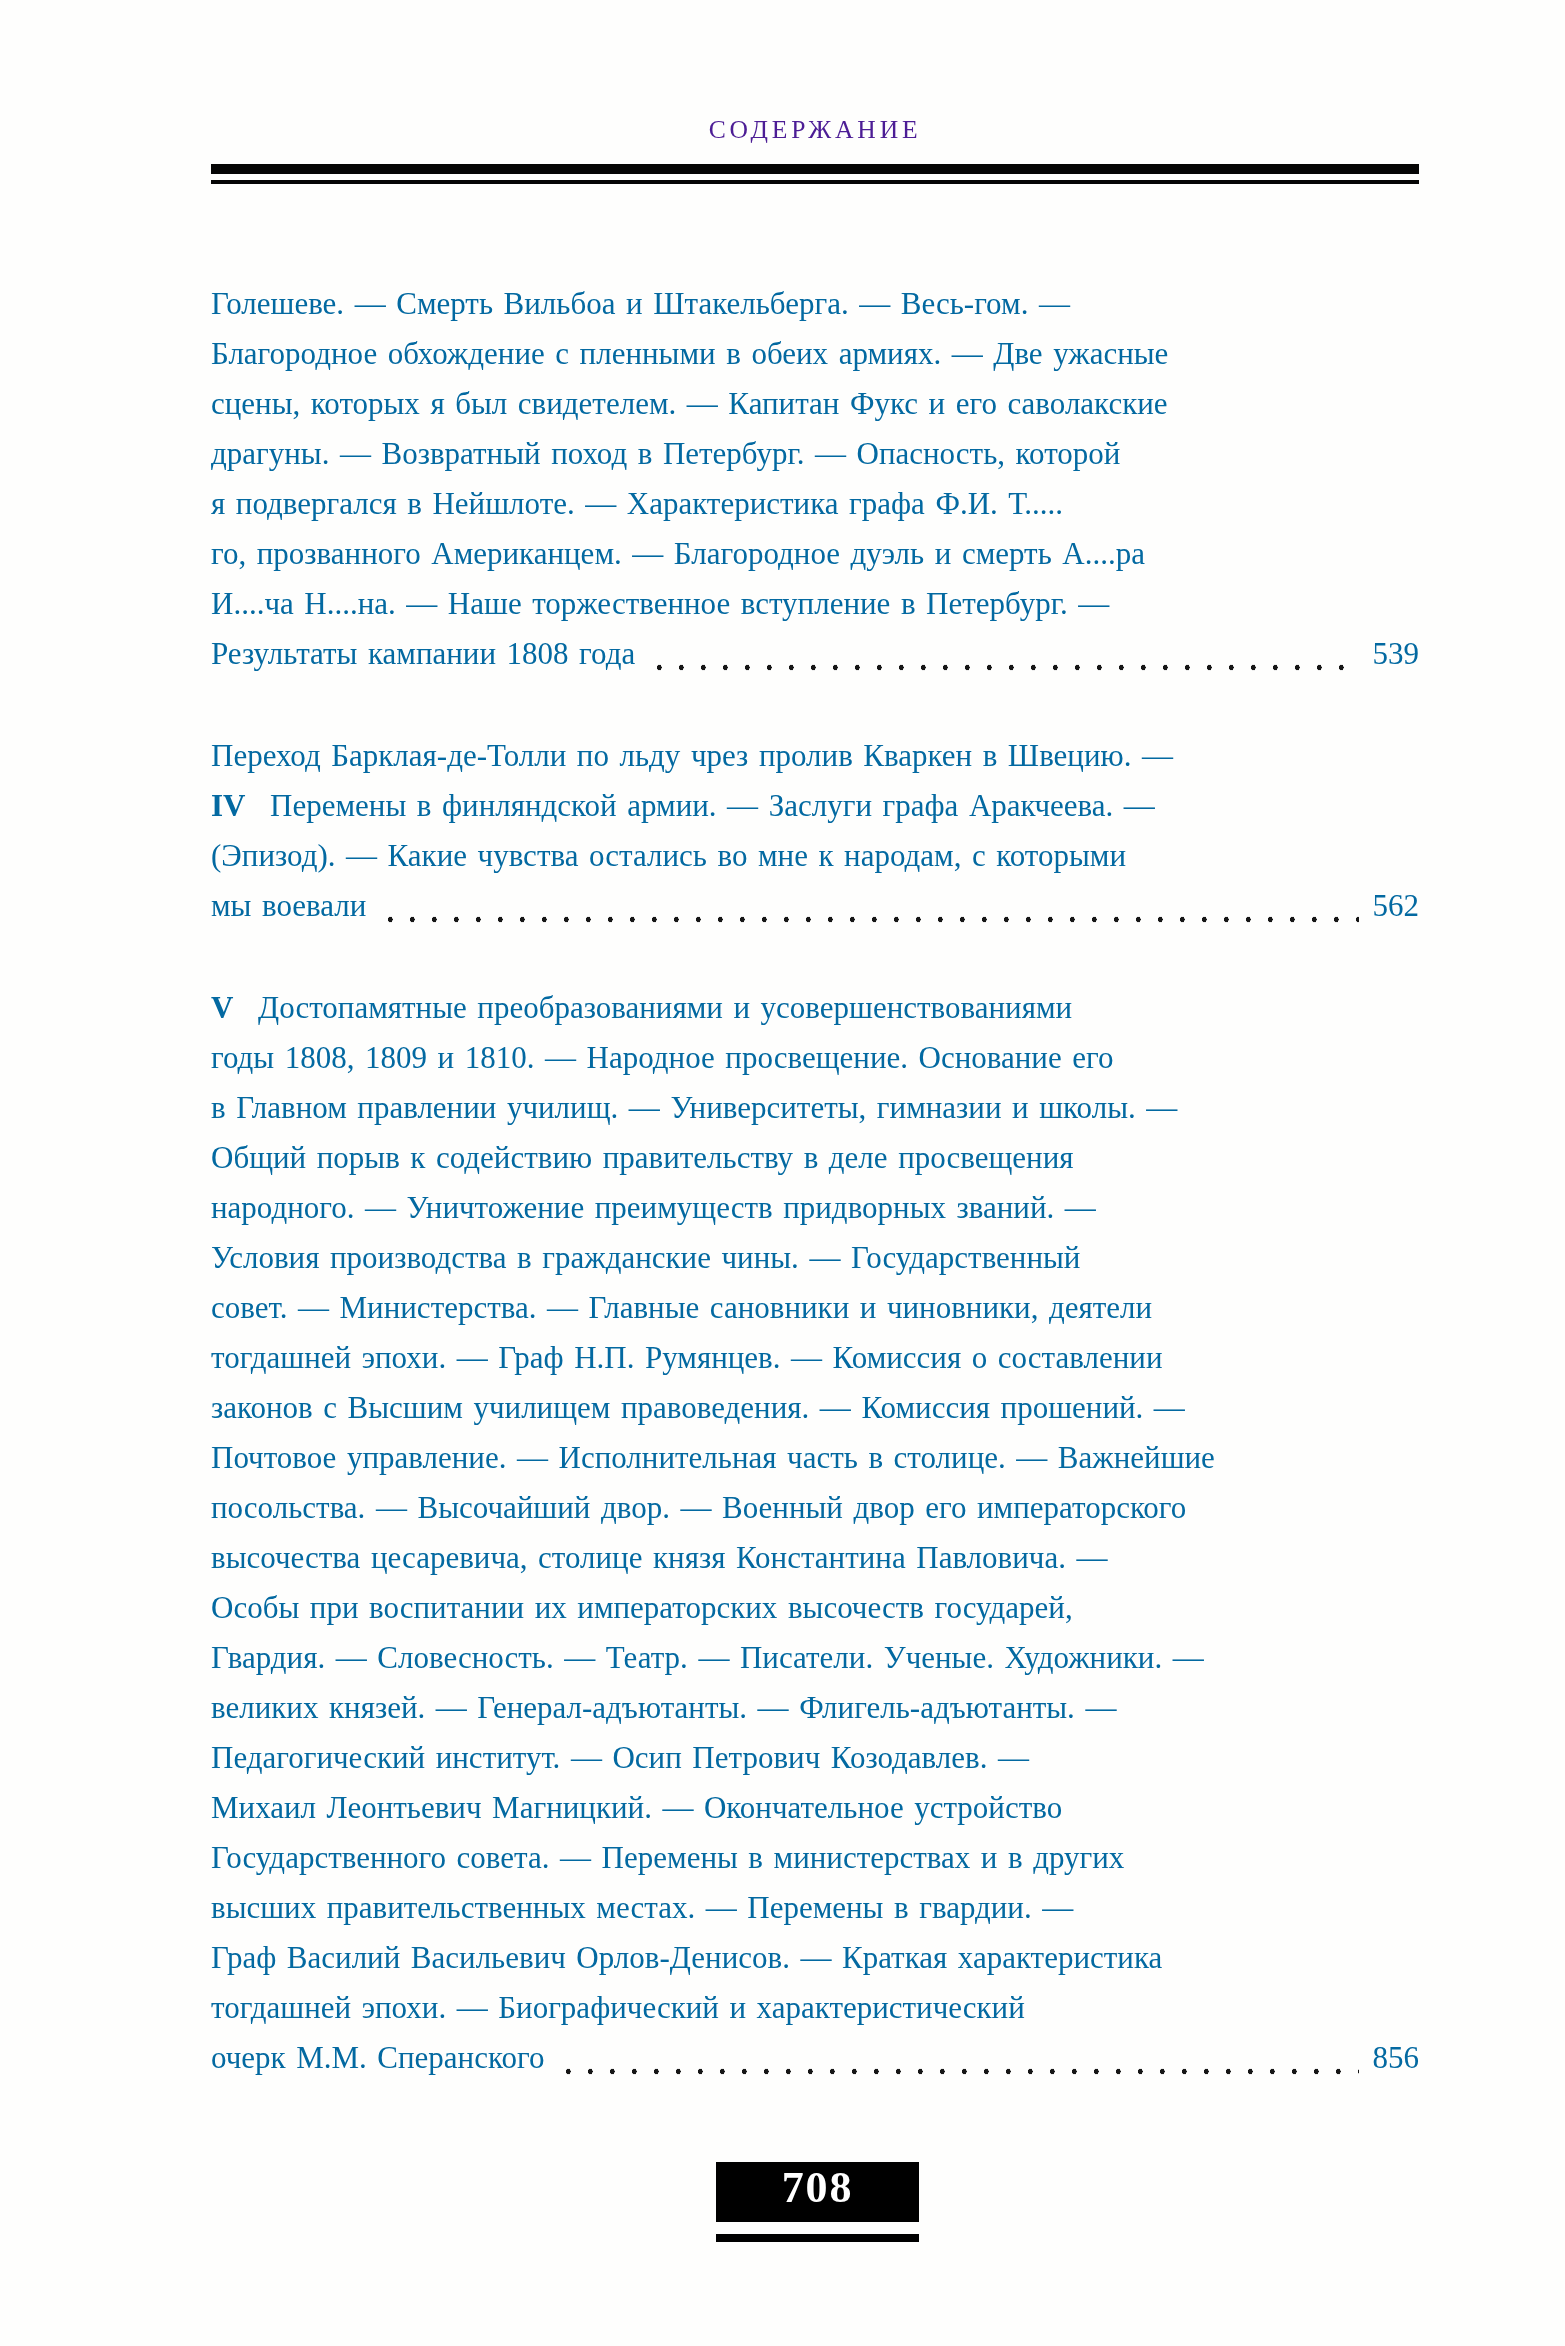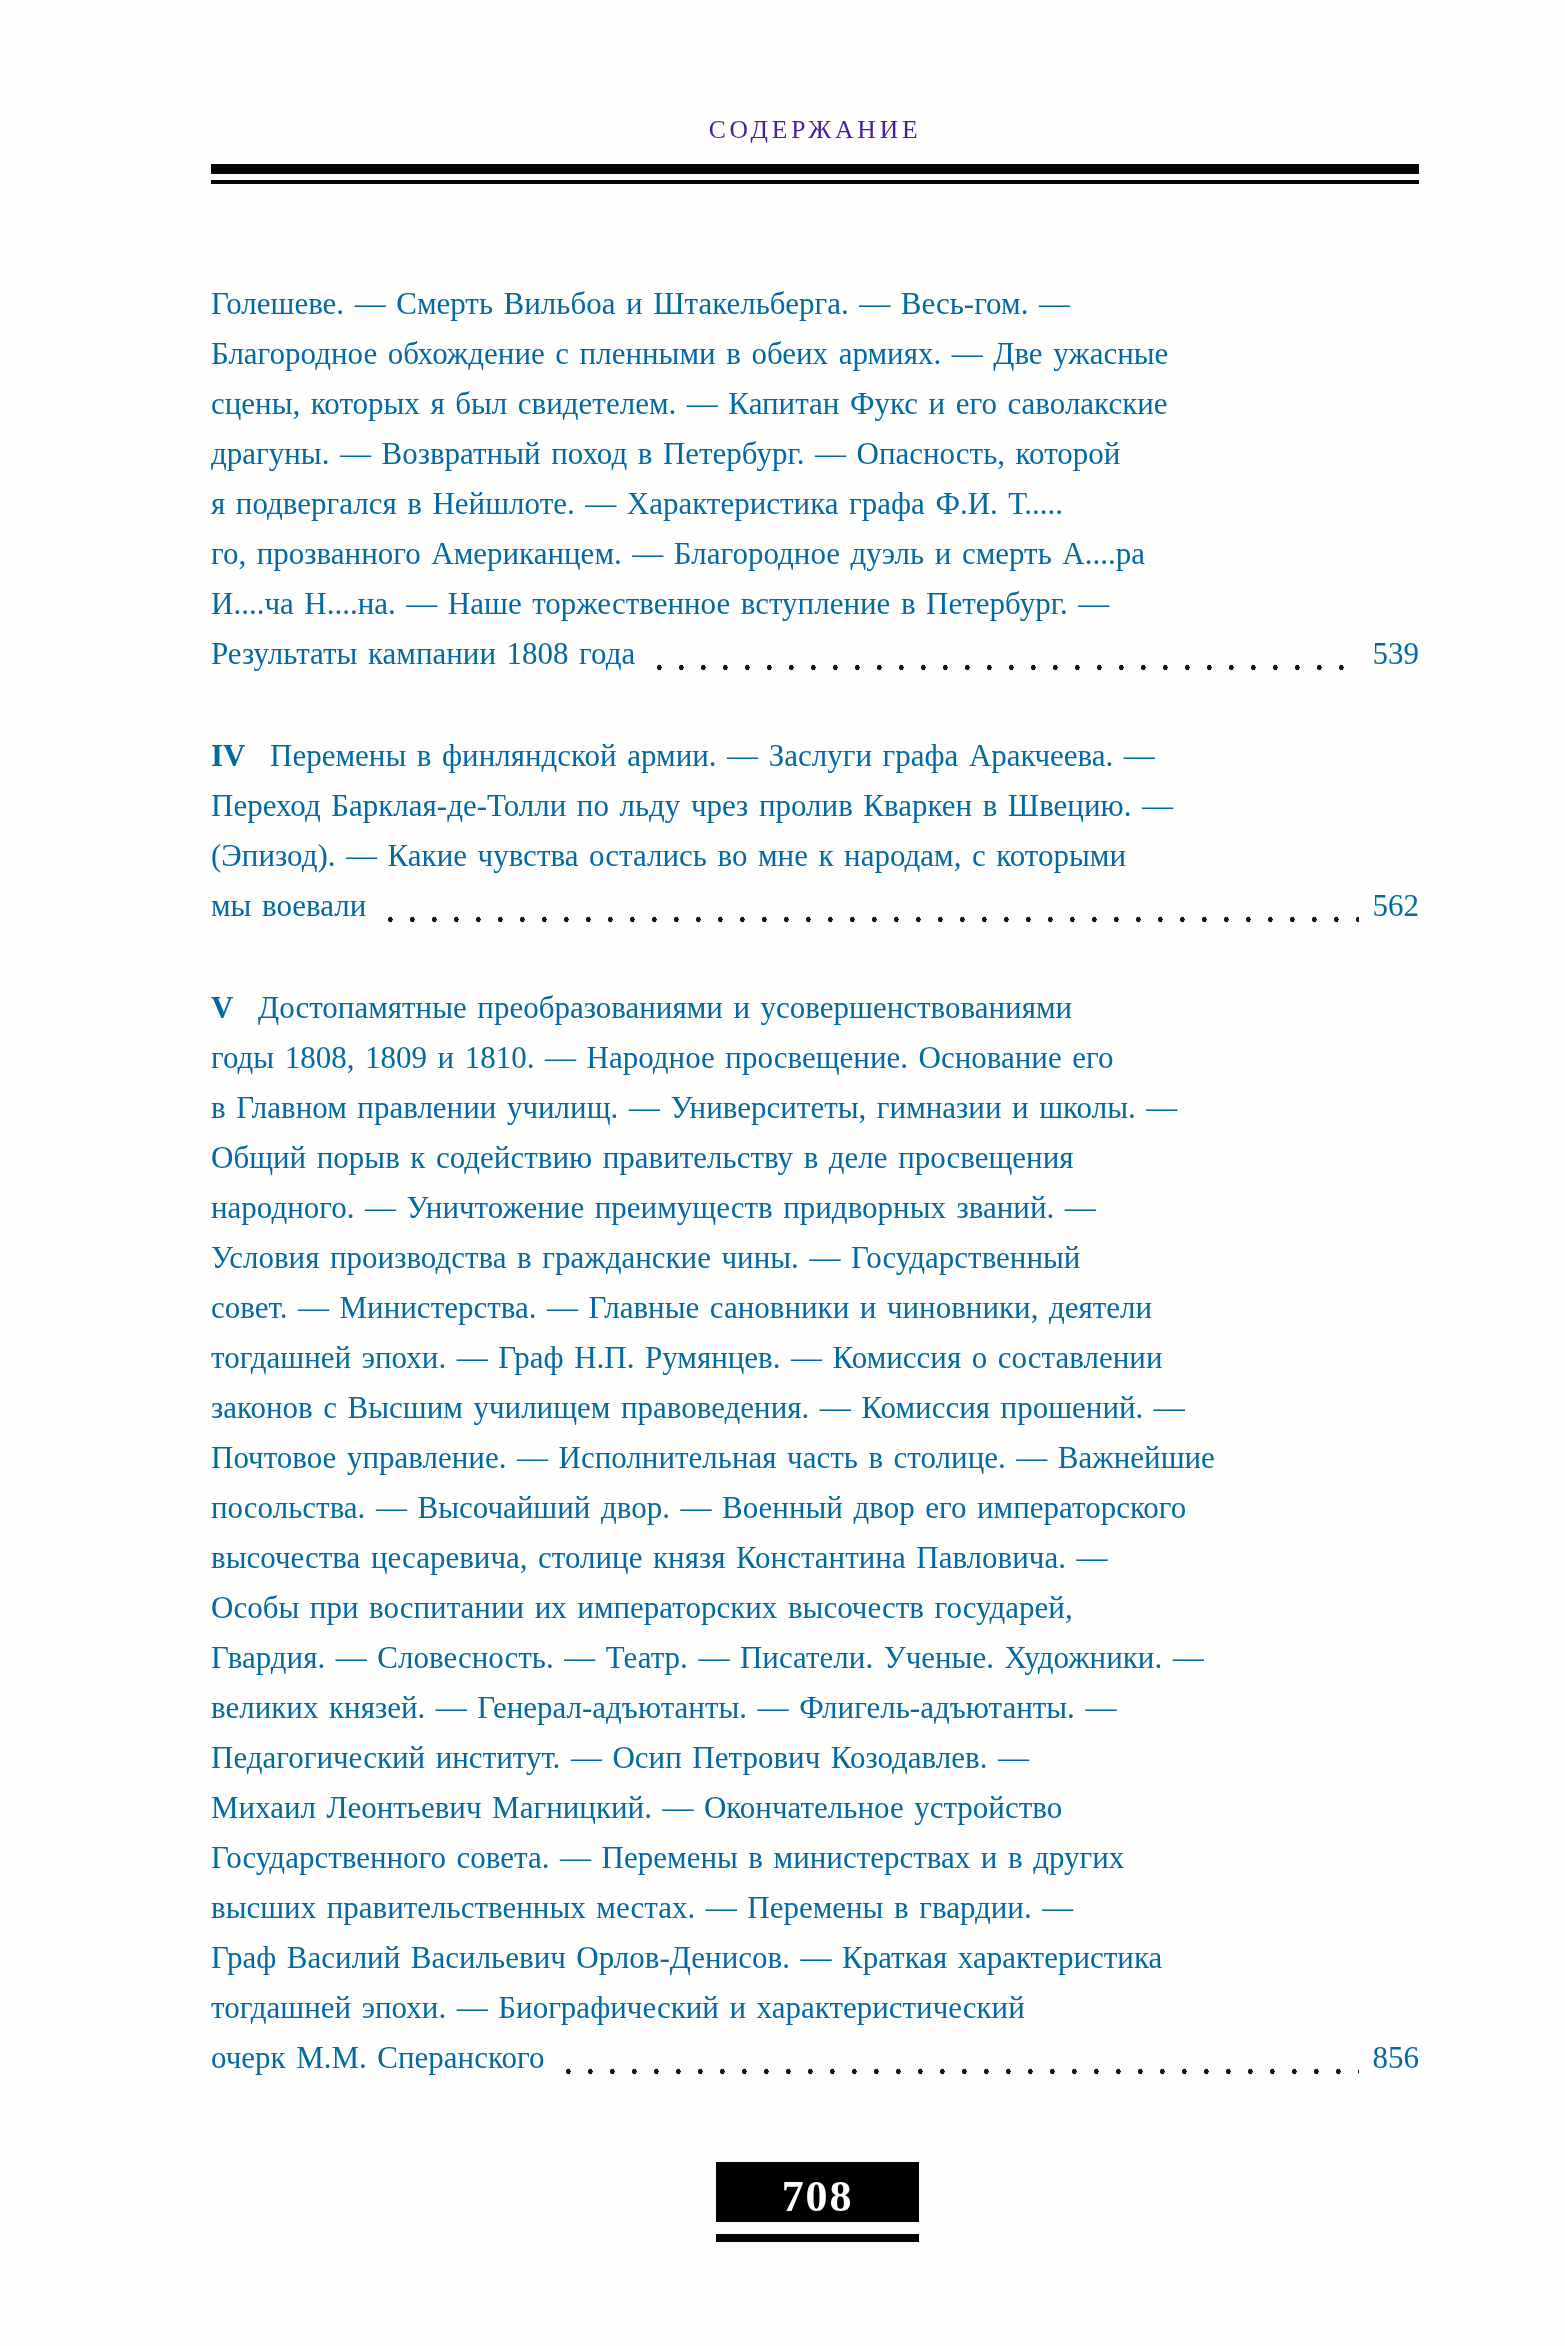--- a/index.html
+++ b/index.html
@@ -25,21 +25,21 @@
   .num{font-weight:bold;margin-right:24.6px;}
   .line.last{display:flex;align-items:center;}
   .tail{flex:0 0 auto;}
   .leader{
     flex:1 1 auto;height:6.6px;align-self:flex-end;margin:0 13.2px 8.5px 21px;
     background:radial-gradient(circle 2.5px at 3.3px 3.3px,#161616 97%,rgba(0,0,0,0)) 0 0/22px 6.6px repeat-x;
   }
   .pg{flex:0 0 auto;}
   .footer-box{
     position:absolute;left:716px;top:2162px;width:203px;height:60px;background:#000000;
-    color:#ffffff;display:flex;align-items:flex-end;justify-content:center;
+    color:#ffffff;display:flex;align-items:flex-start;justify-content:center;
     font-size:44px;font-weight:bold;letter-spacing:1.9px;
   }
   .footer-rule{position:absolute;left:716px;top:2234px;width:203px;height:7.6px;background:#000000;}
 </style>
 </head>
 <body>
 
 <div class="page">
   <div class="header-title">СОДЕРЖАНИЕ</div>
   <div class="rule thick"></div>
@@ -53,22 +53,22 @@
         <div class="line">я подвергался в Нейшлоте. — Характеристика графа Ф.И. Т.....</div>
         <div class="line">го, прозванного Американцем. — Благородное дуэль и смерть А....ра</div>
         <div class="line">И....ча Н....на. — Наше торжественное вступление в Петербург. —</div>
         <div class="line last">
           <span class="tail">Результаты кампании 1808 года</span>
           <span class="leader"></span>
           <span class="pg">539</span>
         </div>
       </div>
       <div class="entry">
+        <div class="line">Переход Барклая-де-Толли по льду чрез пролив Кваркен в Швецию. —</div>
         <div class="line"><span class="num">IV</span>Перемены в финляндской армии. — Заслуги графа Аракчеева. —</div>
-        <div class="line">Переход Барклая-де-Толли по льду чрез пролив Кваркен в Швецию. —</div>
         <div class="line">(Эпизод). — Какие чувства остались во мне к народам, с которыми</div>
         <div class="line last">
           <span class="tail">мы воевали</span>
           <span class="leader"></span>
           <span class="pg">562</span>
         </div>
       </div>
       <div class="entry">
         <div class="line"><span class="num">V</span>Достопамятные преобразованиями и усовершенствованиями</div>
         <div class="line">годы 1808, 1809 и 1810. — Народное просвещение. Основание его</div>

